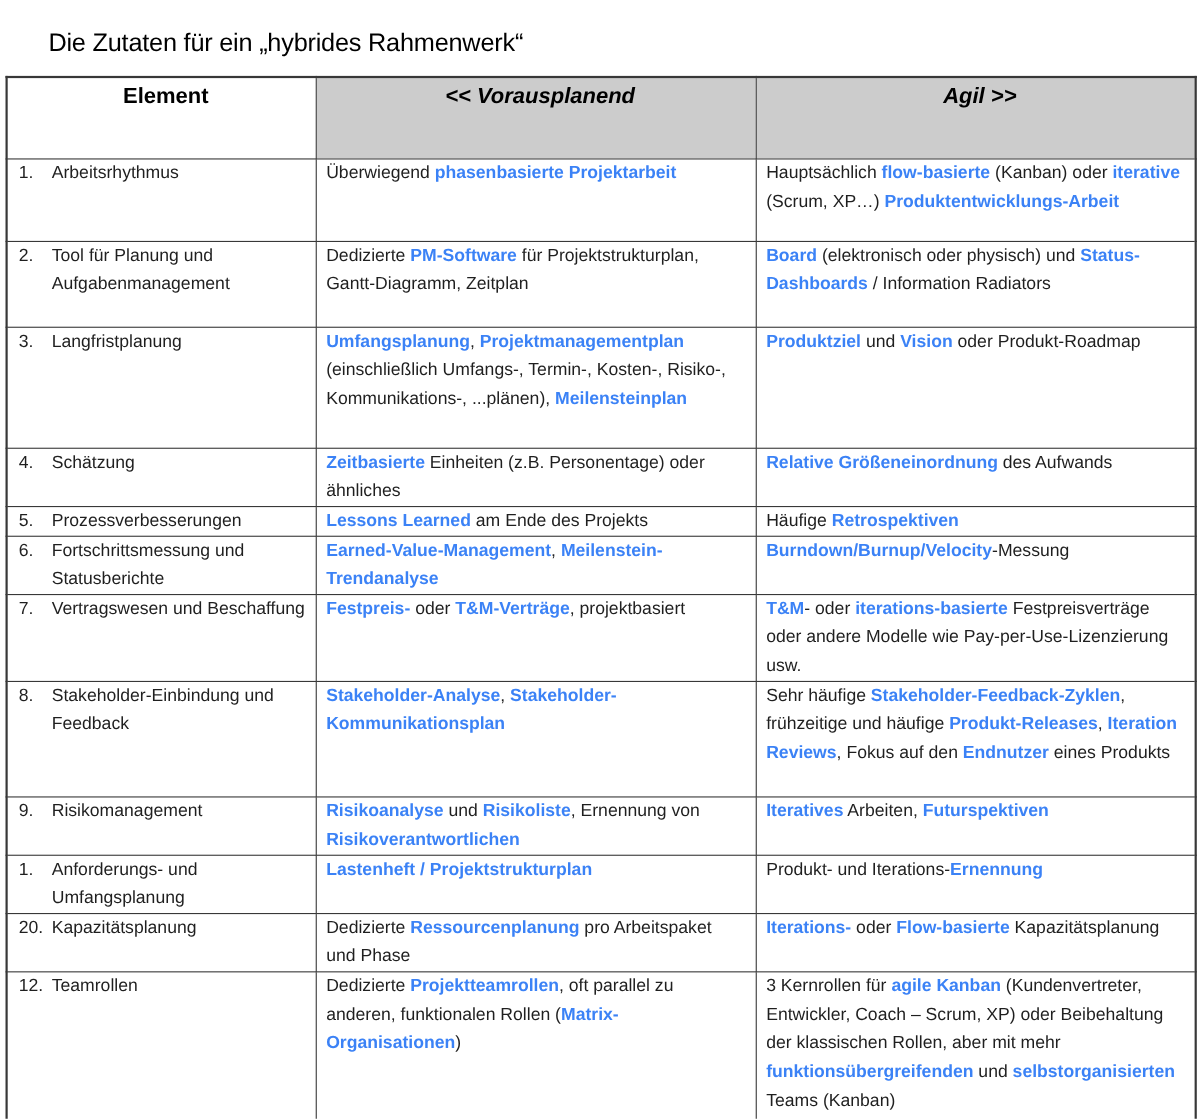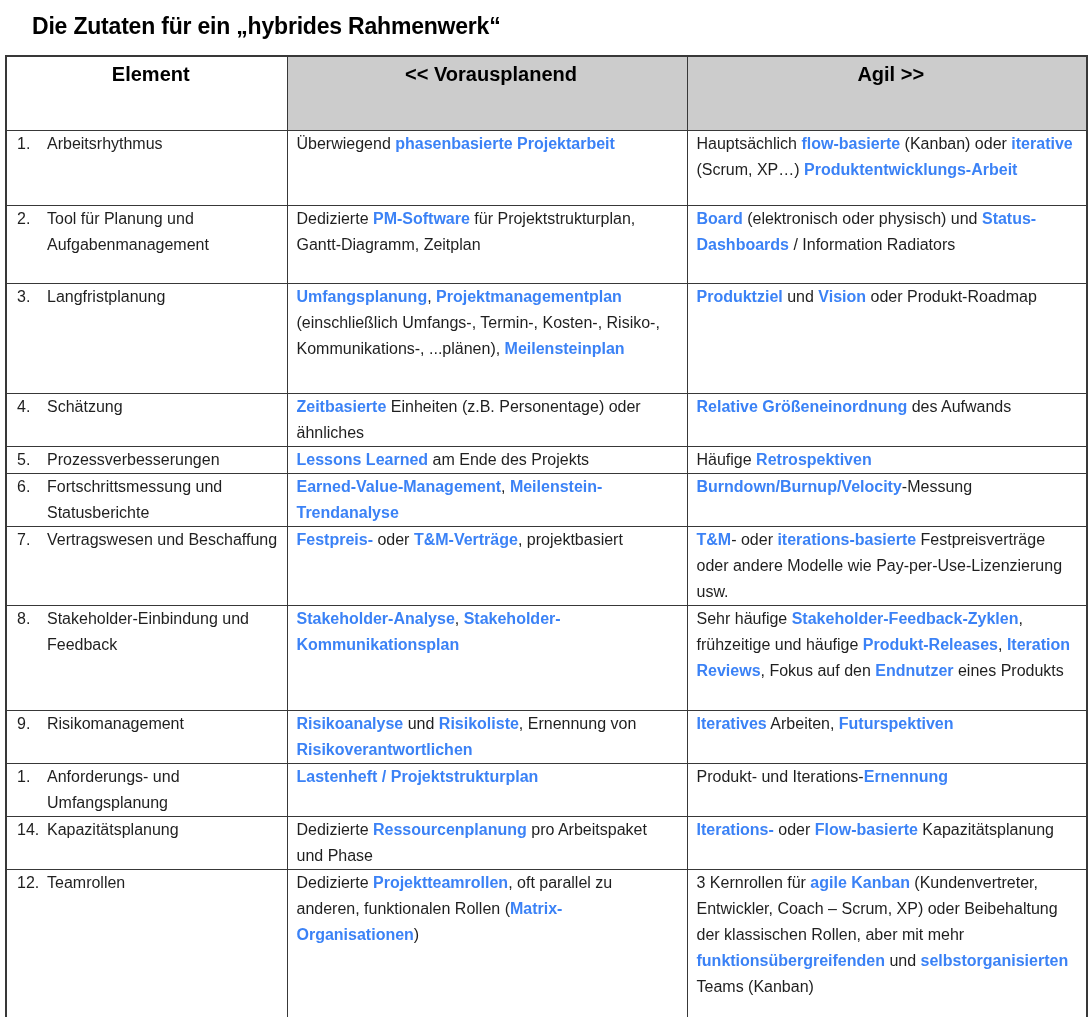--- a/index.html
+++ b/index.html
@@ -12,24 +12,24 @@
     color: #1f1f1f;
     overflow: hidden;
   }
   .page {
     position: relative;
     width: 1092px;
     height: 1017px;
     background: var(--page-bg, #ffffff);
   }
   .title {
-    margin: 4px;
+    margin: 16px;
     padding: 7px 0 0 28px;
     font-size: 23px;
-    font-weight: bold;
+    font-weight: normal;
     letter-spacing: -0.2px;
     color: var(--title-color, #000000);
     line-height: 30px;
   }
   table.grid {
     border-collapse: collapse;
     table-layout: fixed;
     margin: 14px 0 0 5px;
     width: 1081px;
     background: #ffffff;
@@ -41,21 +41,21 @@
   }
   table.grid { border: 2px solid var(--border-color, #383838); }
   th {
     height: 67px;
     font-size: 20px;
     font-weight: bold;
     padding: 6px 6px 0 14px;
     color: #000000;
     background: #ffffff;
   }
-  th.shaded { background: var(--header-bg, #cccccc); }
+  th.shaded { background: var(--header-bg, #cccccc); font-style: italic; }
   td {
     font-size: 16px;
     line-height: 26px;
     padding: 0 9px 0 9px;
     color: #1f1f1f;
   }
   td.el-cell {
     padding-left: 40px;
     position: relative;
   }
@@ -131,21 +131,21 @@
           <td class="el-cell"><span class="num">9.</span><span>Risikomanagement</span></td>
           <td><b>Risikoanalyse</b> und <b>Risikoliste</b>, Ernennung von <b>Risikoverantwortlichen</b></td>
           <td><b>Iteratives</b> Arbeiten, <b>Futurspektiven</b></td>
         </tr>
         <tr style="height: 53px;">
           <td class="el-cell"><span class="num">1.</span><span>Anforderungs- und Umfangsplanung</span></td>
           <td><b>Lastenheft / Projektstrukturplan</b></td>
           <td>Produkt- und Iterations-<b>Ernennung</b></td>
         </tr>
         <tr style="height: 53px;">
-          <td class="el-cell"><span class="num">14.</span><span>Kapazitätsplanung</span></td>
+          <td class="el-cell"><span class="num">20.</span><span>Kapazitätsplanung</span></td>
           <td>Dedizierte <b>Ressourcenplanung</b> pro Arbeitspaket und Phase</td>
           <td><b>Iterations-</b> oder <b>Flow-basierte</b> Kapazitätsplanung</td>
         </tr>
         <tr style="height: 154px;">
           <td class="el-cell"><span class="num">12.</span><span>Teamrollen</span></td>
           <td>Dedizierte <b>Projektteamrollen</b>, oft parallel zu anderen, funktionalen Rollen (<b>Matrix-Organisationen</b>)</td>
           <td>3 Kernrollen für <b>agile Kanban</b> (Kundenvertreter, Entwickler, Coach – Scrum, XP) oder Beibehaltung der klassischen Rollen, aber mit mehr <b>funktionsübergreifenden</b> und <b>selbstorganisierten</b> Teams (Kanban)</td>
         </tr>
       </tbody>
   </table>

